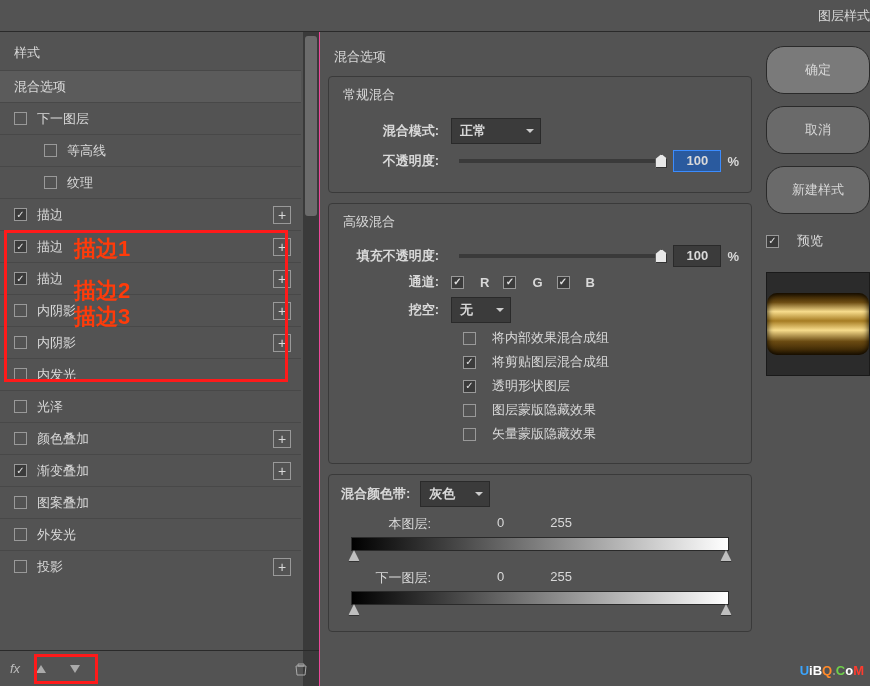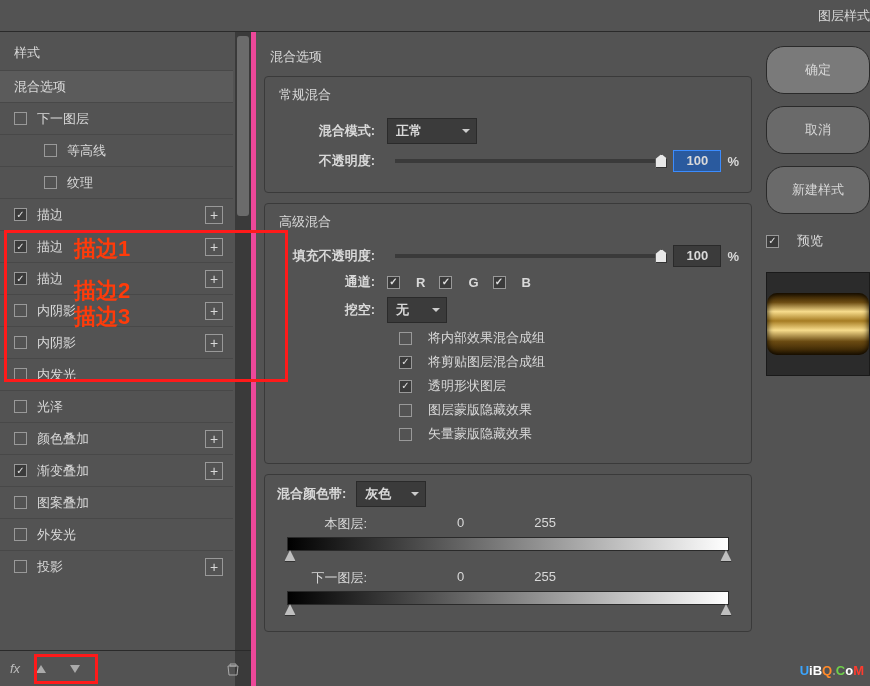--- a/index.html
+++ b/index.html
@@ -1,20 +1,20 @@
 <!DOCTYPE html>
 <html><head>
 <meta charset="utf-8">
 <style>
 *{margin:0;padding:0;box-sizing:border-box;font-family:"Microsoft YaHei",Arial,sans-serif;font-size:13px;color:#d9d9d9;}
 body{background:#535353;width:870px;height:686px;overflow:hidden;position:relative;}
 .window{display:flex;flex-direction:column;height:100%;}
 .titlebar{height:32px;line-height:32px;text-align:right;background:#535353;border-bottom:1px solid #2a2a2a;}
 .body{display:flex;flex:1;overflow:hidden;}
-.sidebar{width:256px;border-right:5px solid #ec4899;display:flex;flex-direction:column;position:relative;}
+.sidebar{width:320px;border-right:1px solid #ec4899;display:flex;flex-direction:column;position:relative;}
 .side-scroll{position:absolute;right:0;top:0;bottom:0;width:16px;background:#3a3a3a;}
 .side-scroll::before{content:"";position:absolute;left:2px;right:2px;top:4px;height:180px;background:#6b6b6b;border-radius:3px;}
 .side-head{padding:12px 14px 8px;}
 .side-list{flex:1;overflow:hidden;padding-right:18px;}
 .row{display:flex;align-items:center;height:32px;padding:0 10px 0 14px;border-top:1px solid #484848;position:relative;}
 .row.active{background:#5b5b5b;}
 .row.indent{padding-left:44px;}
 .row.trunc{overflow:hidden;}
 .row .cb,.chk{width:13px;height:13px;border:1px solid #999;margin-right:10px;background:#535353;display:inline-flex;align-items:center;justify-content:center;font-size:10px;line-height:1;}
 .row .cb.on,.chk.on{background:#3b3b3b;}
@@ -40,21 +40,21 @@
 .slider-thumb{position:absolute;top:-5px;width:12px;height:14px;background:#e8e8e8;border:1px solid #333;clip-path:polygon(50% 0,100% 35%,100% 100%,0 100%,0 35%);}
 .num{width:48px;height:22px;background:#3b3b3b;border:1px solid #2a2a2a;text-align:center;line-height:20px;}
 .num.sel-hi{border:1px solid #3b8cff;background:#2a5a9e;}
 .pct{margin-left:6px;}
 .ch-row{display:flex;align-items:center;gap:14px;margin-left:116px;}
 .opt{display:flex;align-items:center;gap:6px;}
 .opts-col{margin-left:116px;margin-top:6px;}
 .opts-col .opt{margin:6px 6px;}
 .blendif{border:1px solid #3a3a3a;border-radius:4px;padding:10px 12px 22px;margin-top:6px;}
 .range-row{margin:8px 0 4px;}
-.range-head{display:flex;gap:70px;margin-left:90px;margin-bottom:4px;}
+.range-head{display:flex;gap:46px;margin-left:90px;margin-bottom:4px;}
 .range-head .rl{width:90px;text-align:right;margin-left:-90px;margin-right:20px;}
 .grad{height:14px;margin:0 10px;background:linear-gradient(to right,#000,#fff);position:relative;border:1px solid #2a2a2a;}
 .handle{position:absolute;bottom:-12px;width:12px;height:12px;background:#bfbfbf;border:1px solid #333;clip-path:polygon(50% 0,100% 100%,0 100%);}
 .handle.left{left:-4px;} .handle.right{right:-4px;}
 .rhs{width:110px;padding:14px 0 0 6px;display:flex;flex-direction:column;gap:12px;align-items:stretch;}
 .btn{background:#6a6a6a;border:1px solid #2a2a2a;border-radius:18px;height:48px;display:flex;align-items:center;justify-content:center;}
 .btn.primary{background:#7a7a7a;}
 .preview-row{display:flex;align-items:center;gap:8px;margin-top:6px;}
 .preview-box{margin-top:10px;width:104px;height:104px;background:#2b2b2b;border:1px solid #1a1a1a;display:flex;align-items:center;justify-content:center;overflow:hidden;}
 .gold{width:100%;height:60%;background:linear-gradient(#2b1a00 0%,#6b4b12 15%,#f7dc8c 30%,#a67c22 45%,#f7dc8c 60%,#6b4b12 78%,#2b1a00 100%);border-radius:10px;box-shadow:inset 0 0 6px #000;}

